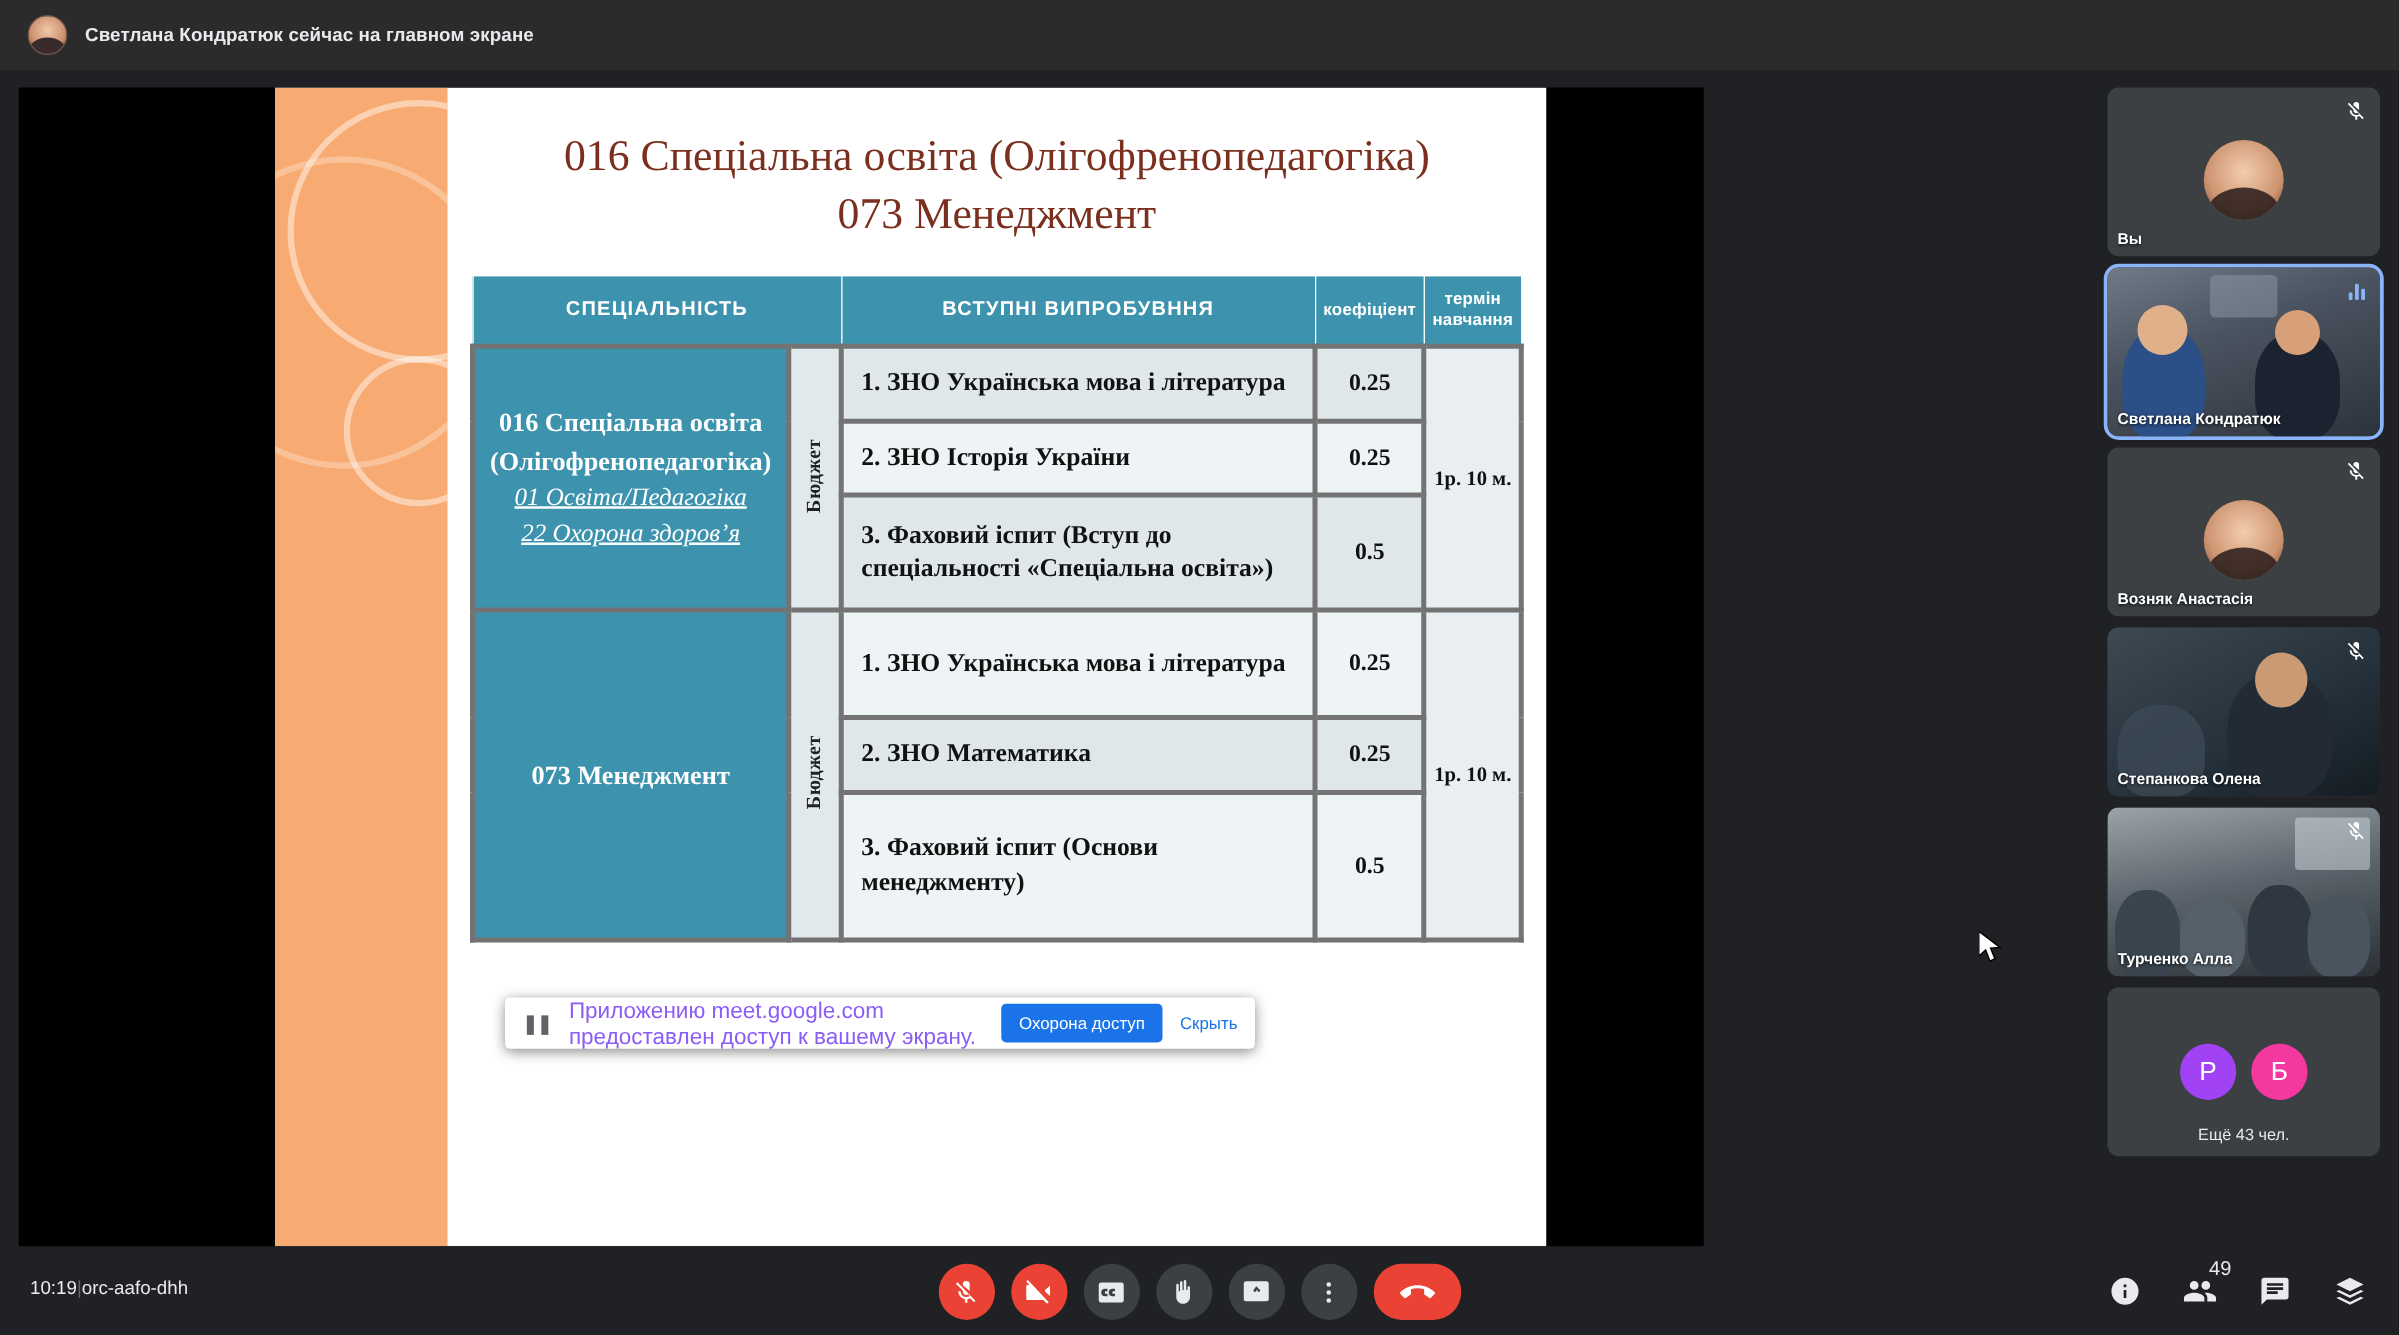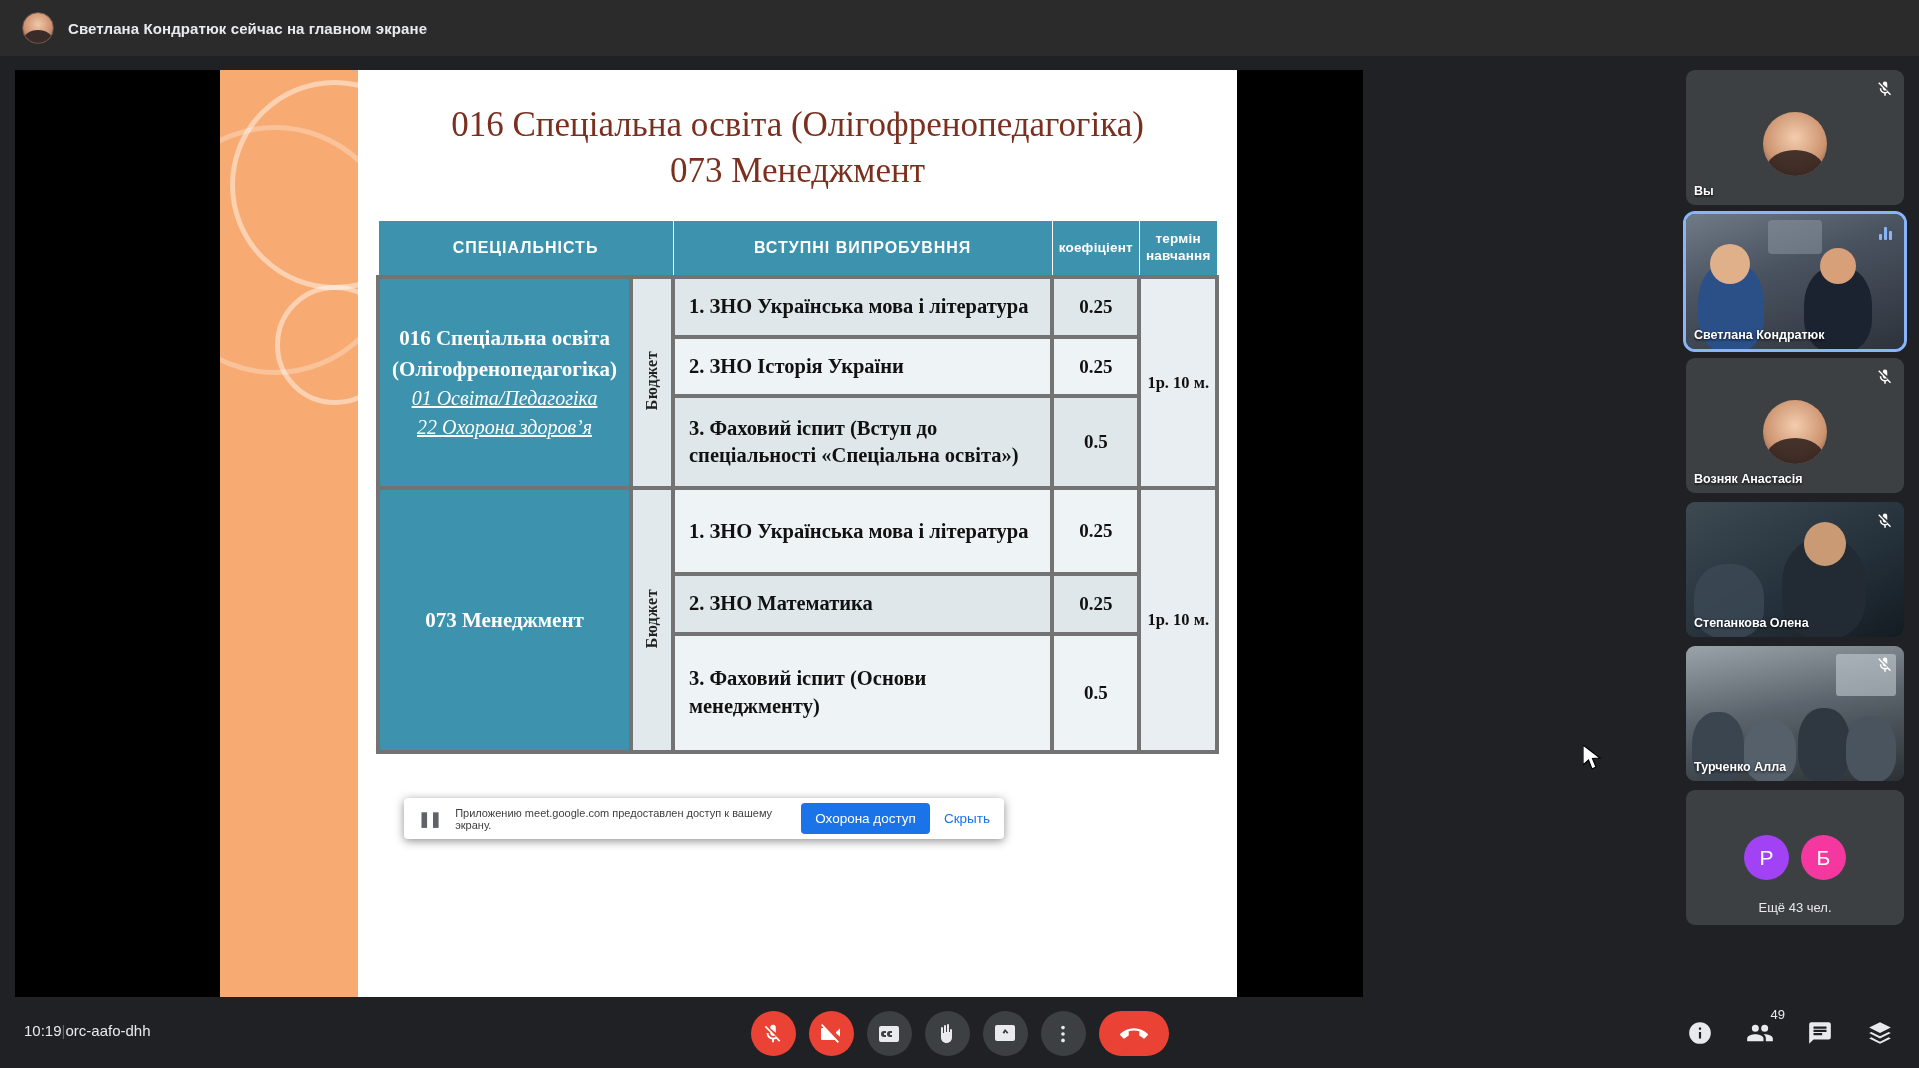--- a/index.html
+++ b/index.html
@@ -87,21 +87,21 @@
   .bg-c { background: #e8eef1; }
 
   
   .toast {
     position: absolute; left: 389px; top: 728px; width: 600px; height: 41px;
     background: #fff; border-radius: 4px; box-shadow: 0 2px 10px rgba(0,0,0,.45);
     display: flex; align-items: center; gap: 14px; padding: 0 14px;
     font-family: "Liberation Sans", sans-serif;
   }
   .toast .pause { color: #5f6368; font-size: 15px; letter-spacing: -1px; font-weight: bold; }
-  .toast .msg { color: #404040; font-size: 11px; flex: 1; }
+  .toast .msg { color: #8b5cf6; font-size: 18px; flex: 1; }
   .toast .stop {
     background: #1a73e8; color: #fff; border: none; border-radius: 4px;
     font-size: 13.5px; padding: 8px 14px; cursor: pointer; white-space: nowrap;
   }
   .toast .hide { color: #1a73e8; font-size: 13.5px; cursor: pointer; white-space: nowrap; }
 
   
   .rail { position: absolute; left: 1686px; top: 70px; width: 218px; }
   .tile {
     position: relative; width: 218px; height: 135px; border-radius: 9px;
@@ -153,21 +153,21 @@
   .controls { position: absolute; left: 50%; top: 13px; transform: translateX(-50%); display: flex; gap: 13px; align-items: center; }
   .cbtn {
     width: 45px; height: 45px; border-radius: 50%; background: #3c4043;
     display: flex; align-items: center; justify-content: center; cursor: pointer; position: relative;
   }
   .cbtn.red { background: #ea4335; }
   .cbtn.hangup { width: 70px; border-radius: 24px; background: #ea4335; }
   .right-tools { position: absolute; right: 22px; top: 18px; display: flex; gap: 26px; align-items: center; }
   .rtool { position: relative; width: 34px; height: 34px; display: flex; align-items: center; justify-content: center; cursor: pointer; }
   .badge {
-    position: absolute; top: -9px; right: -8px; color: #e8eaed; font-size: 13px;
+    position: absolute; top: -9px; right: -8px; color: #e8eaed; font-size: 16px;
   }
   .cursor { position: absolute; left: 1583px; top: 745px; width: 0; height: 0; pointer-events: none; }
   svg { display: block; }
 </style>
 </head>
 <body>
 
 <div id="app">
 
   <div class="share-bar">

